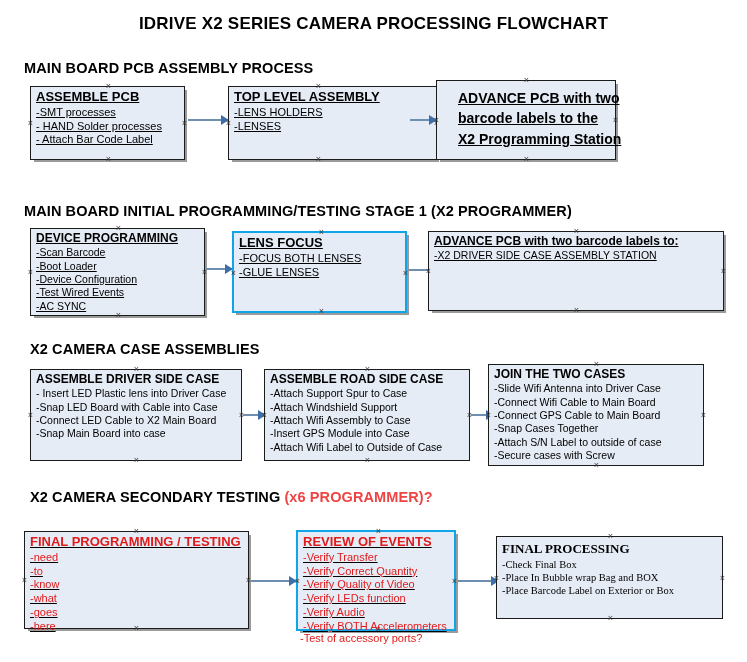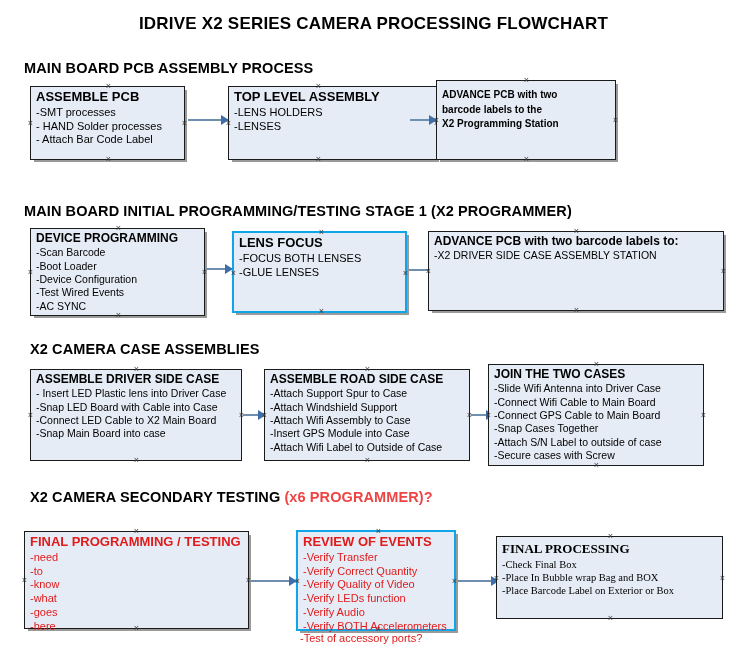--- a/index.html
+++ b/index.html
@@ -36,21 +36,21 @@
   
   .box{
     position:absolute;
     background:#e6ecf6;
     box-sizing:border-box;
     padding:3px 4px 2px 5px;
     overflow:visible;
   }
   .box.b-thin{ border:1.3px solid #1b1b1b; }
   .box.b-gray{ border:2px solid #0ea5e9; }
-  .box.b-shadow{ box-shadow:3px 3px 0 -1px #9a9a9a; }
+  .box.b-shadow{ box-shadow:3px 3px 0 -1px #9a9a9a;text-decoration:underline; }
 
   .box .ttl{
     font-size:12.5px;
     font-weight:bold;
     color:#000;
     line-height:1.12;
     white-space:nowrap;
     margin-bottom:1px;
   }
   .box .ttl.red{color:#e01b1b;}
@@ -64,25 +64,26 @@
   .box .lines{margin-top:0px;}
 
   
   .box .ttl.t13{font-size:13px;}
   .box .ttl.t12{font-size:12px;}
   .box .li.l11{font-size:11px;}
   .box .li.l105{font-size:10.5px;}
 
   
   .box .ttlblock{
-    font-size:10px;
+    font-size:14px;
     font-weight:bold;
     color:#000;
     line-height:1.45;
     white-space:nowrap;
+    margin-left:16px;
   }
 
   
   .arrow{position:absolute;height:10px;}
   .arrow .shaft{
     position:absolute;left:0;top:4px;height:2px;
     background:#6f8fb0;width:100%;
   }
   .arrow .head{
     position:absolute;right:-1px;top:0px;

